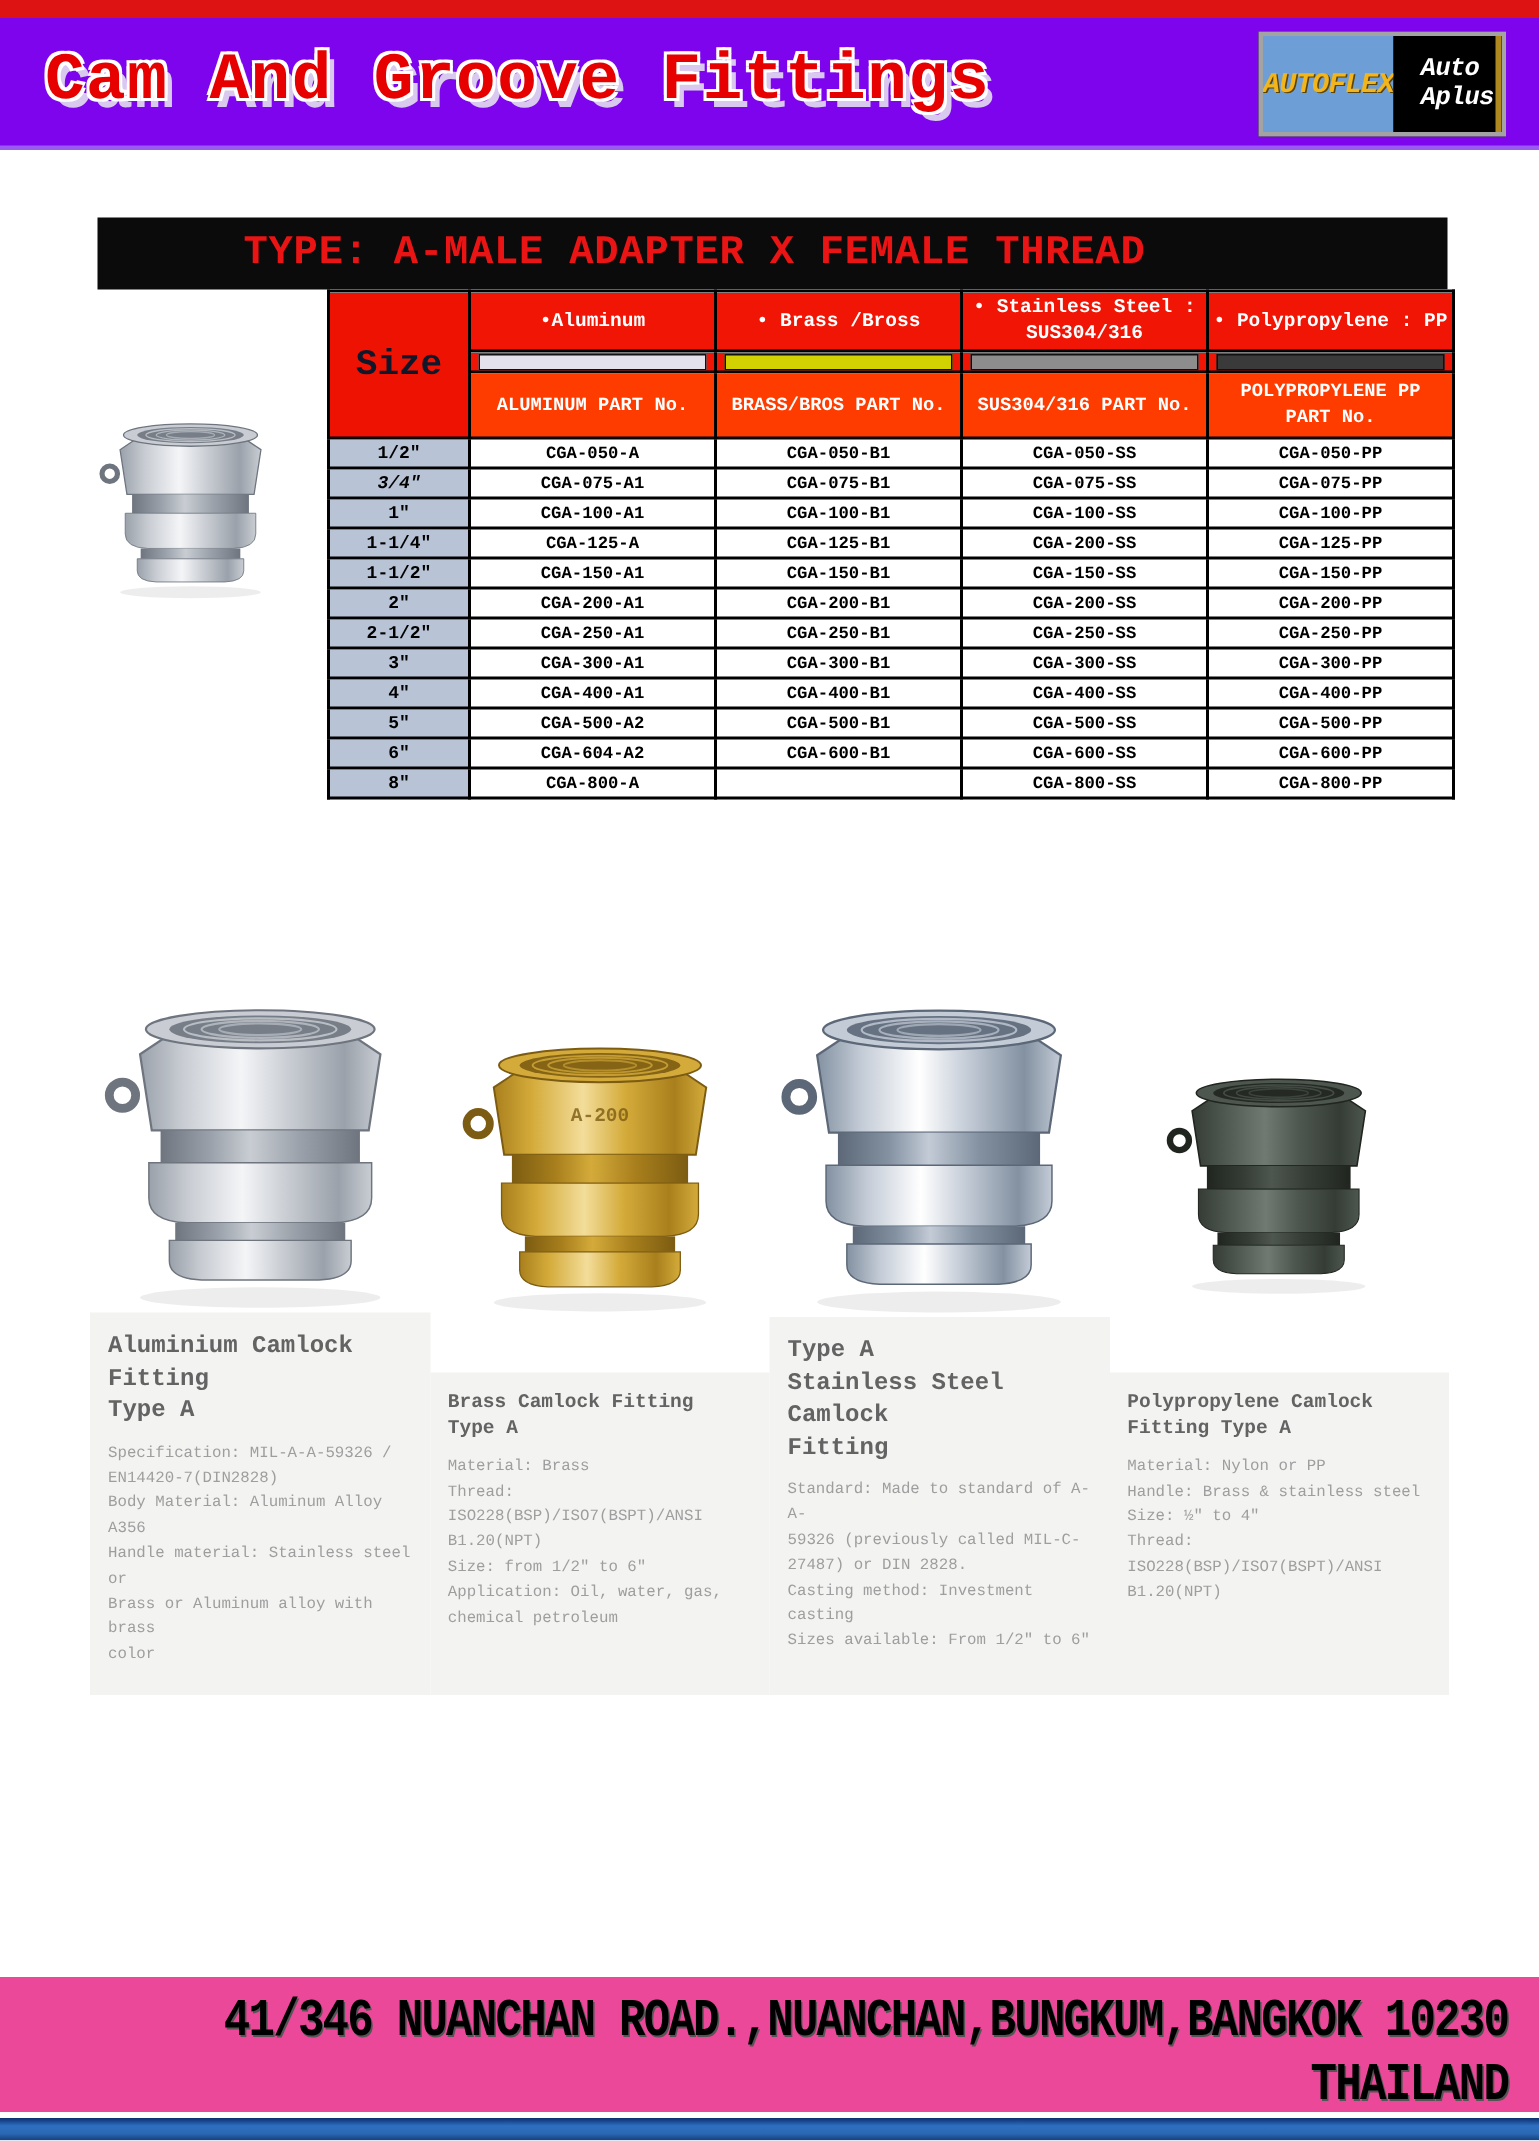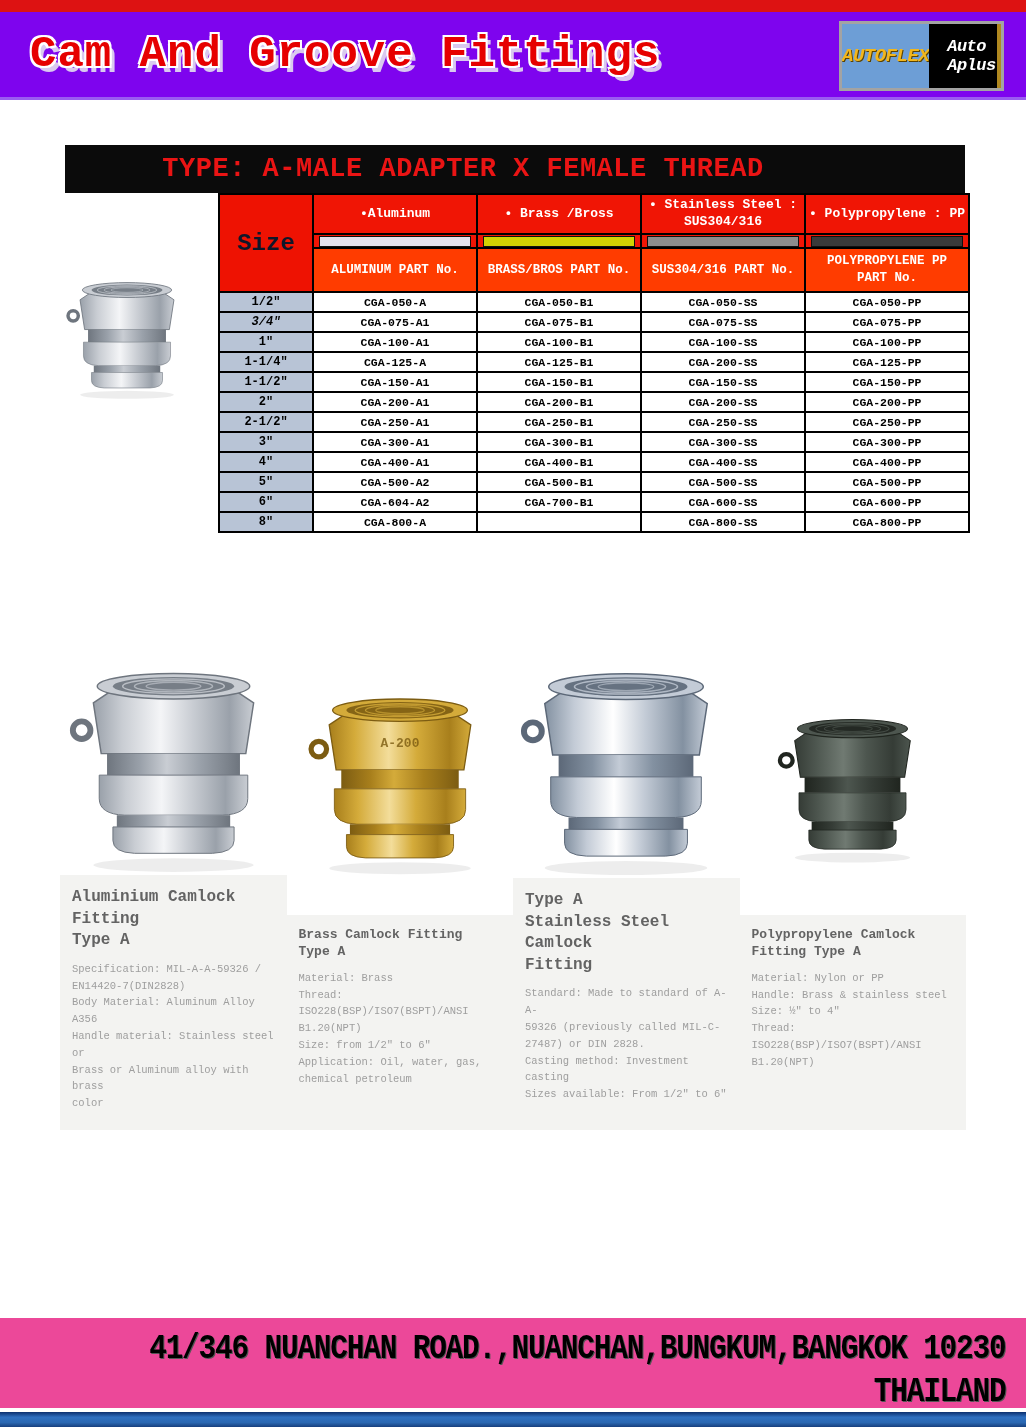--- a/index.html
+++ b/index.html
@@ -266,21 +266,21 @@
         <tr>
           <td class="size-c">5"</td>
           <td class="part-c">CGA-500-A2</td>
           <td class="part-c">CGA-500-B1</td>
           <td class="part-c">CGA-500-SS</td>
           <td class="part-c">CGA-500-PP</td>
         </tr>
         <tr>
           <td class="size-c">6"</td>
           <td class="part-c">CGA-604-A2</td>
-          <td class="part-c">CGA-700-B1</td>
+          <td class="part-c">CGA-600-B1</td>
           <td class="part-c">CGA-600-SS</td>
           <td class="part-c">CGA-600-PP</td>
         </tr>
         <tr>
           <td class="size-c">8"</td>
           <td class="part-c">CGA-800-A</td>
           <td class="part-c"></td>
           <td class="part-c">CGA-800-SS</td>
           <td class="part-c">CGA-800-PP</td>
         </tr>

